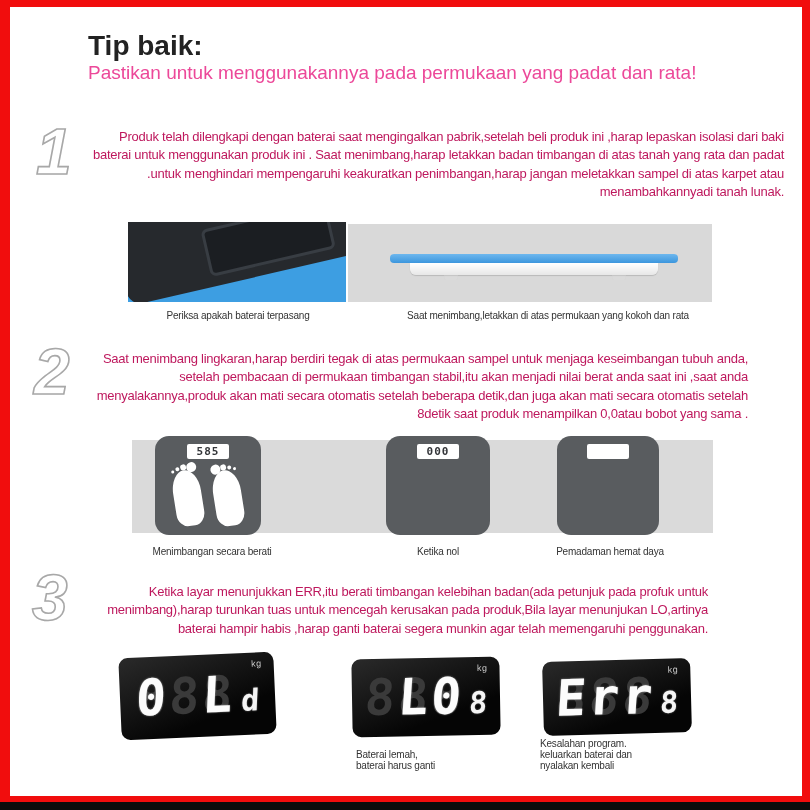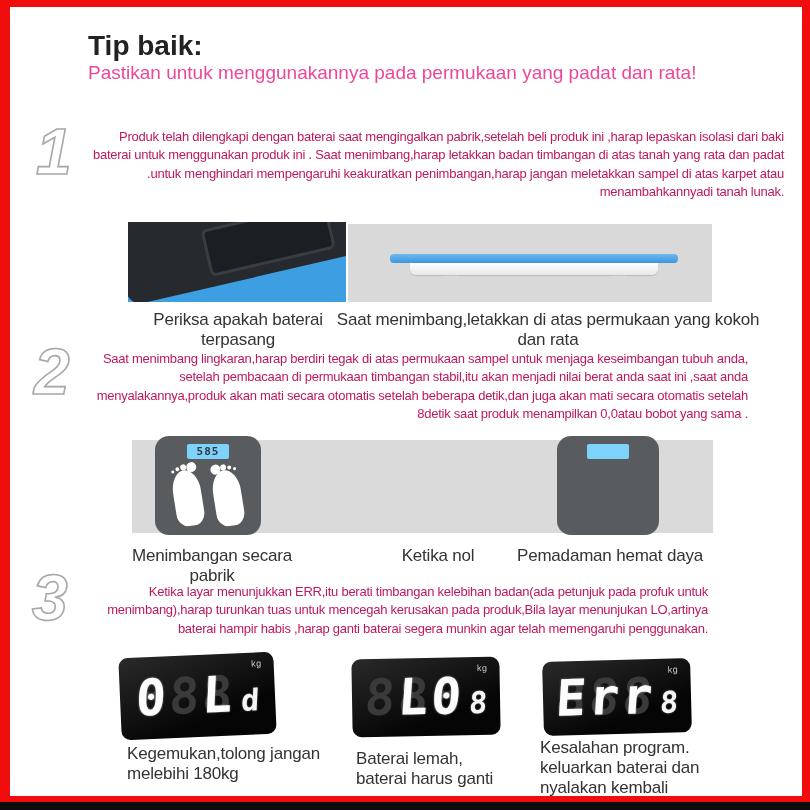--- a/index.html
+++ b/index.html
@@ -20,21 +20,21 @@
             color:#ffffff;-webkit-text-stroke:1.6px #a8a8a8;text-shadow:0 0 1px #bdbdbd;}
   .num1{left:36px;top:120px;}
   .num2{left:34px;top:340px;}
   .num3{left:32px;top:566px;}
 
   .body-text{position:absolute;font-size:13px;line-height:1.42;letter-spacing:-0.25px;color:#be185d;text-align:right;}
   .t1{left:84px;top:128px;width:700px;}
   .t2{left:88px;top:350px;width:660px;}
   .t3{left:88px;top:583px;width:620px;}
 
-  .cap{position:absolute;font-size:17px;color:#333;letter-spacing:-0.2px;white-space:pre-line;}
+  .cap{position:absolute;font-size:10px;color:#333;letter-spacing:-0.2px;white-space:pre-line;}
   .cap.center{text-align:center;}
 
   
   .ph-battery{position:absolute;left:128px;top:222px;width:218px;height:80px;background:#3d9ee2;overflow:hidden;}
   .bat-body{position:absolute;left:-12px;top:-36px;width:260px;height:92px;background:#26292d;
             border-radius:14px;transform:rotate(-13deg);}
   .bat-lid{position:absolute;left:86px;top:34px;width:128px;height:48px;background:#1b1e22;
            border:3px solid #383d43;border-radius:6px;}
   .bat-latch{position:absolute;left:54px;top:-12px;width:20px;height:14px;background:#121416;border-radius:2px;}
   .bat-latch::after{content:"";position:absolute;left:5px;top:-6px;width:10px;height:7px;background:#26292d;border-radius:2px;}
@@ -45,21 +45,21 @@
   .side-base{position:absolute;left:62px;right:54px;top:39px;height:12px;border-radius:0 0 6px 6px;
              background:linear-gradient(#ffffff,#e7e7e7);box-shadow:0 1px 1px rgba(0,0,0,.15);}
   .side-foot{position:absolute;top:51px;width:14px;height:5px;background:#dadada;border-radius:0 0 3px 3px;box-shadow:inset 0 1px 1px rgba(0,0,0,.1);}
   .sf1{left:96px;} .sf2{right:86px;}
 
   
   .band{position:absolute;left:132px;top:440px;width:581px;height:93px;background:#dadada;}
   .scale{position:absolute;top:436px;height:99px;background:#595c5f;border-radius:14px;overflow:hidden;}
   .sc1{left:155px;width:106px;} .sc2{left:386px;width:104px;} .sc3{left:557px;width:102px;}
   .sc-display{position:absolute;top:8px;left:50%;transform:translateX(-50%);width:42px;height:15px;
-              background:#7dd3fc;border-radius:2px;display:flex;align-items:center;justify-content:center;
+              background:#ffffff;border-radius:2px;display:flex;align-items:center;justify-content:center;
               font-family:"DejaVu Sans Mono",monospace;font-weight:bold;font-size:11px;color:#34363a;letter-spacing:1px;}
   .feet{position:absolute;bottom:9px;left:0;right:0;display:flex;justify-content:center;gap:12px;}
   .foot{position:relative;width:28px;height:56px;background:#fff;
         border-radius:14px 14px 11px 11px / 22px 22px 13px 13px;}
   .foot::before{content:"";position:absolute;top:-7px;left:1px;width:10px;height:10px;background:#fff;border-radius:50%;
         box-shadow:8px -1px 0 -2px #fff,14px 0 0 -3px #fff,19px 2px 0 -3.5px #fff;}
   .foot.l{transform:scaleX(-1) rotate(9deg);}
   .foot.r{transform:rotate(-9deg);}
 
   
@@ -114,25 +114,28 @@
 
   <div class="band"></div>
 
   <div class="scale sc1">
     <div class="sc-display">585</div>
     <div class="feet">
       <div class="foot l"></div>
       <div class="foot r"></div>
     </div>
   </div>
+  <div class="scale sc2">
+    <div class="sc-display">000</div>
+  </div>
   <div class="scale sc3">
     <div class="sc-display"></div>
   </div>
 
-  <div class="cap center" style="left:112px;top:546px;width:200px;">Menimbangan secara pabrik</div>
+  <div class="cap center" style="left:112px;top:546px;width:200px;">Menimbangan secara berati</div>
   <div class="cap center" style="left:358px;top:546px;width:160px;">Ketika nol</div>
   <div class="cap center" style="left:515px;top:546px;width:190px;">Pemadaman hemat daya</div>
 
   <div class="step-num num3">3</div>
   <div class="body-text t3">Ketika layar menunjukkan ERR,itu berati timbangan kelebihan badan(ada petunjuk pada profuk untuk menimbang),harap turunkan tuas untuk mencegah kerusakan pada produk,Bila layar menunjukan LO,artinya baterai hampir habis ,harap ganti baterai segera munkin agar telah memengaruhi penggunakan.</div>
 
   <div class="lcd lcd1">
     <span class="unit">kg</span>
     <span class="digits">
       <span class="ghost">888</span>
@@ -150,21 +153,19 @@
   </div>
   <div class="lcd lcd3">
     <span class="unit">kg</span>
     <span class="digits">
       <span class="ghost">888</span>
       <span class="lit">Err</span>
     </span>
     <span class="small-digit">8</span>
   </div>
 
-  <div class="cap" style="left:127px;top:744px;width:210px;">Kegemukan,tolong jangan
-melebihi 180kg</div>
   <div class="cap" style="left:540px;top:738px;width:205px;">Kesalahan program.
 keluarkan baterai dan
 nyalakan kembali</div>
   <div class="cap" style="left:356px;top:749px;width:180px;">Baterai lemah,
 baterai harus ganti</div>
 
 </div>
 
 </body></html>

